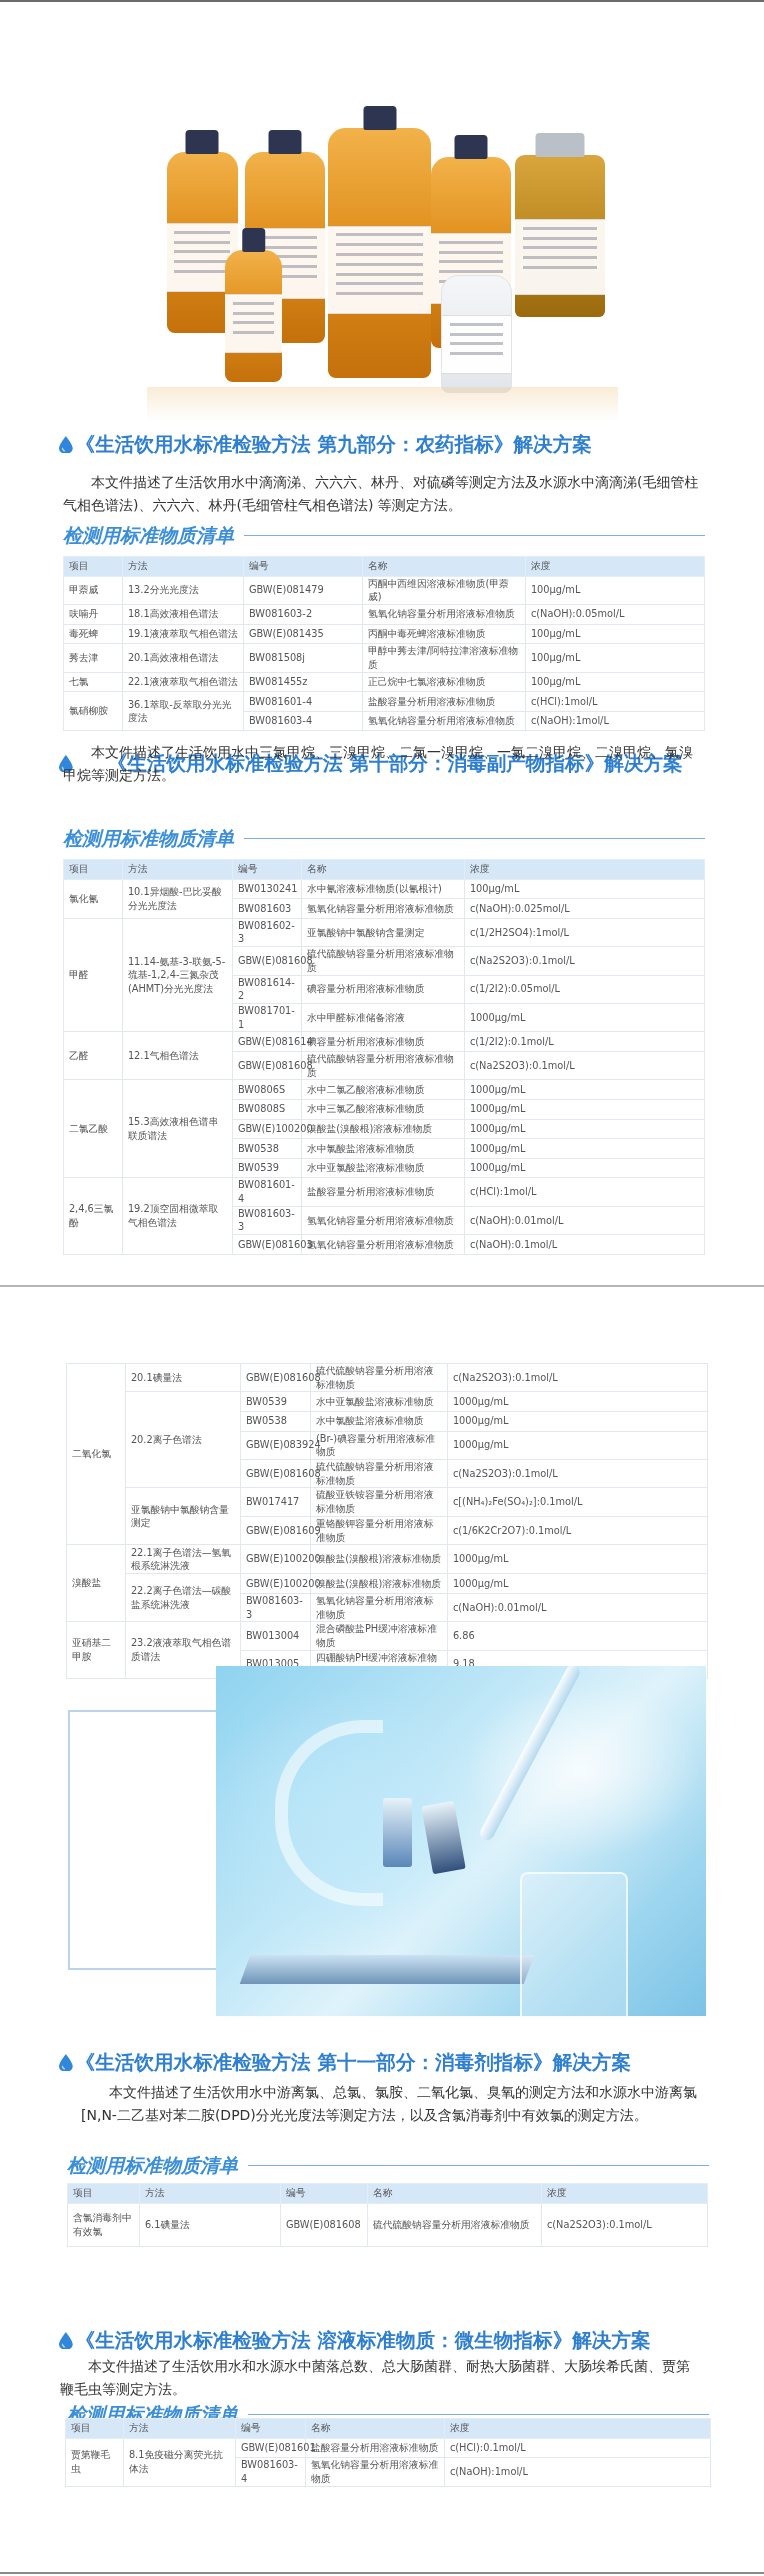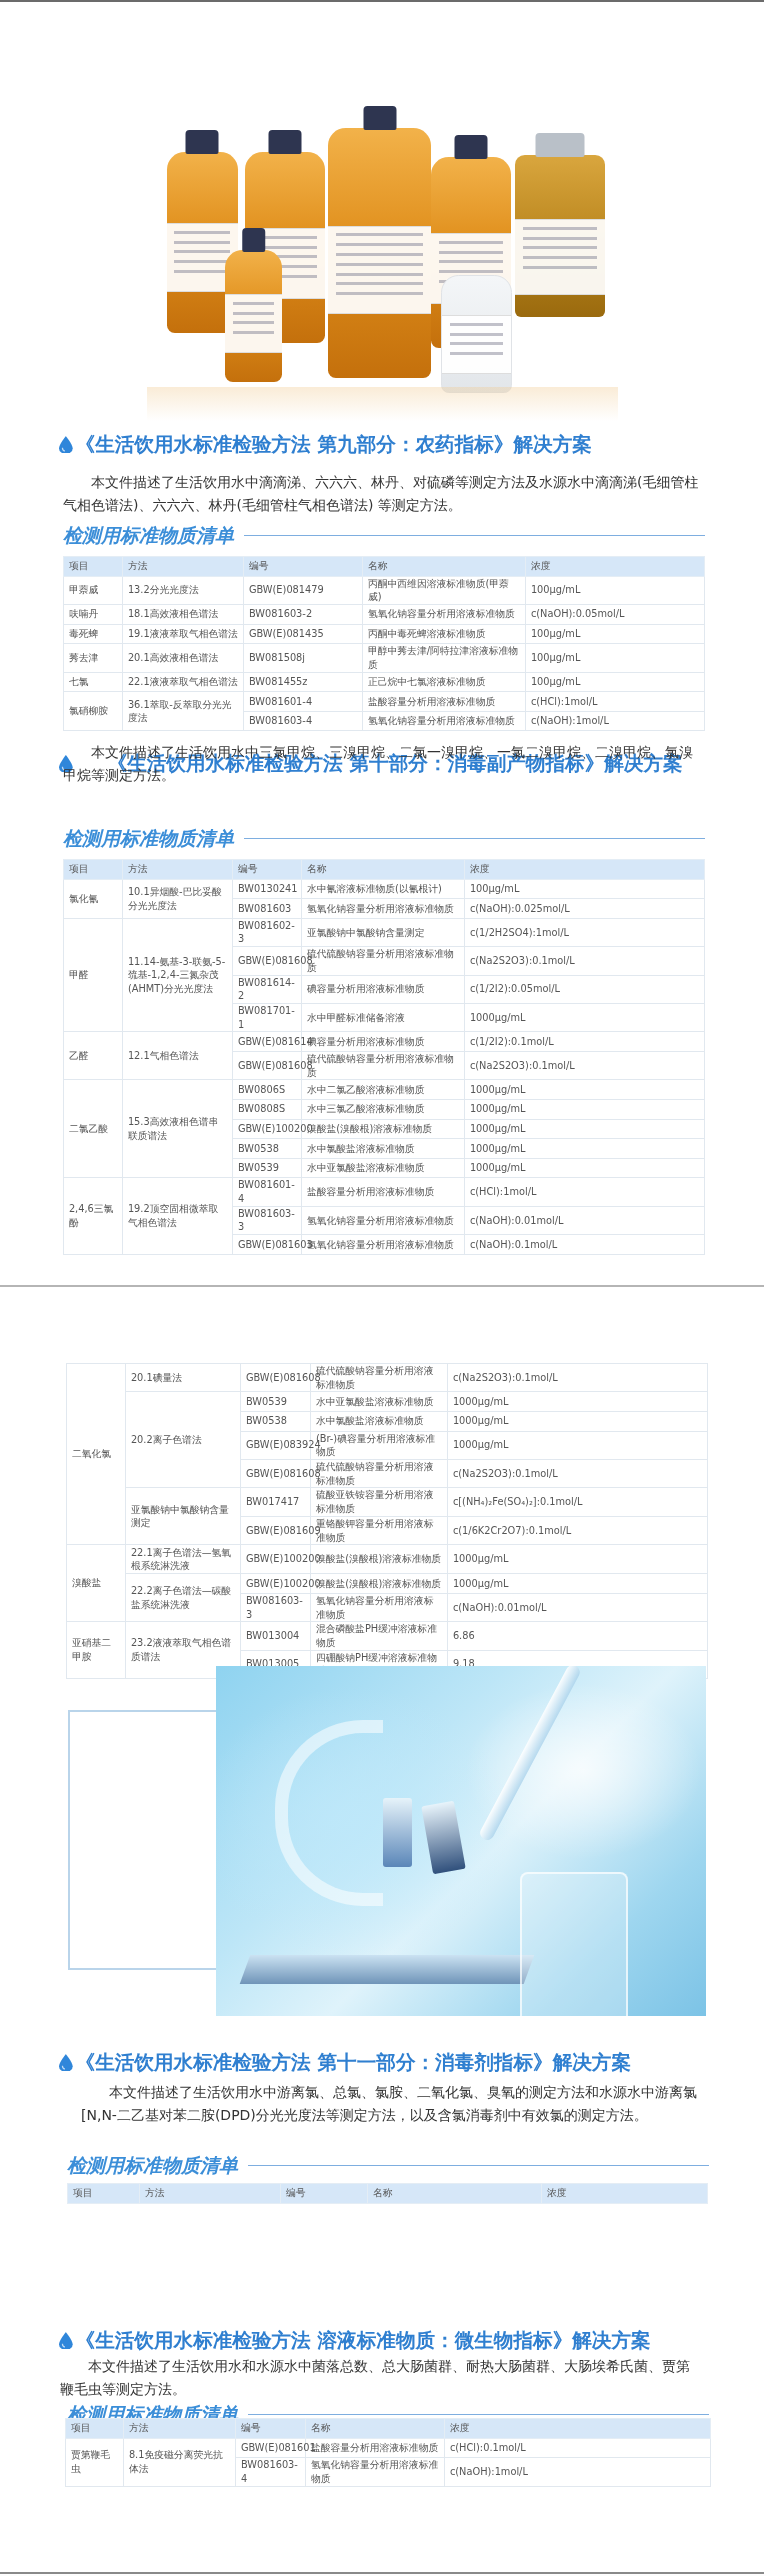--- a/index.html
+++ b/index.html
@@ -452,20 +452,27 @@
   <thead>
       <tr>
     <th>项目</th>
         <th>方法</th>
         <th>编号</th>
         <th>名称</th>
         <th>浓度</th>
   </tr>
     </thead>
   <tbody>
+    <tr>
+        <td class="tall" style="height:43px">含氯消毒剂中有效氯</td>
+        <td>6.1碘量法</td>
+        <td>GBW(E)081608</td>
+        <td>硫代硫酸钠容量分析用溶液标准物质</td>
+        <td>c(Na2S2O3):0.1mol/L</td>
+      </tr>
   </tbody>
 </table>
 
 <div class="sec-title" style="top:2327px;">
   <span class="drop">
       <svg viewBox="0 0 14 18">
         <path d="M7 0 C7 0 0 9 0 12.5 A7 6 0 0 0 14 12.5 C14 9 7 0 7 0Z" fill="#2f86da"></path>
         <path d="M3.5 12 A3.5 3.5 0 0 0 6 15.5" stroke="#fff" stroke-width="1.2" fill="none" opacity=".7"></path>
       </svg>
     </span>

